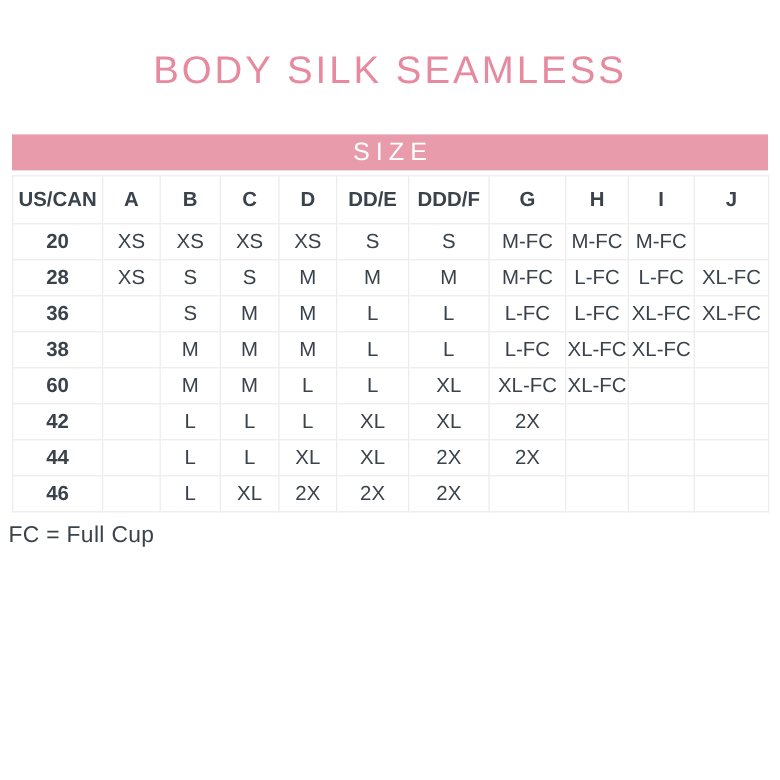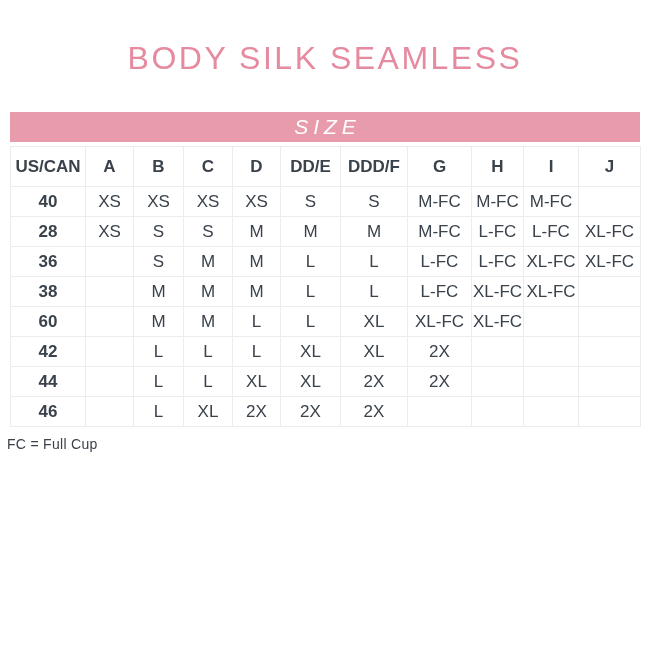--- a/index.html
+++ b/index.html
@@ -22,21 +22,20 @@
     letter-spacing: 2.5px;
     font-weight: 400;
   }
   .banner {
     margin: 34px 10px 3px 10px;
     height: 30px;
     background: var(--banner-pink, #e89cab);
     display: flex;
     align-items: center;
     justify-content: center;
-    font-style: italic;
   }
   .banner span {
     color: #ffffff;
     font-size: 21px;
     letter-spacing: 5px;
     padding-left: 5px; 
   }
   table.size-table {
     margin: 4px 10px;
     width: 630px;
@@ -52,21 +51,21 @@
     color: var(--text-dark, #3a424b);
     padding: 0;
     overflow: hidden;
     white-space: nowrap;
   }
   table.size-table th { height: 39px; font-weight: 700; }
   table.size-table td { height: 29px; font-weight: 400; }
   table.size-table td.band { font-weight: 700; }
   .footnote {
     margin: 9px 10px 0 7px;
-    font-size: 14px;
+    font-size: 19px;
     letter-spacing: 0.3px;
     color: var(--text-dark, #3a424b);
   }
 </style>
 </head>
 <body>
 
 <div class="page" style="--accent-pink: #e68aa0; --banner-pink: #e89cab; --text-dark: #3a424b; --border-gray: #ececec;">
 
   <div class="title">
@@ -101,21 +100,21 @@
         <th>DD/E</th>
         <th>DDD/F</th>
         <th>G</th>
         <th>H</th>
         <th>I</th>
         <th>J</th>
       </tr>
     </thead>
     <tbody>
         <tr>
-          <td class="band">40</td>
+          <td class="band">20</td>
           <td>XS</td>
           <td>XS</td>
           <td>XS</td>
           <td>XS</td>
           <td>S</td>
           <td>S</td>
           <td>M-FC</td>
           <td>M-FC</td>
           <td>M-FC</td>
           <td></td>

